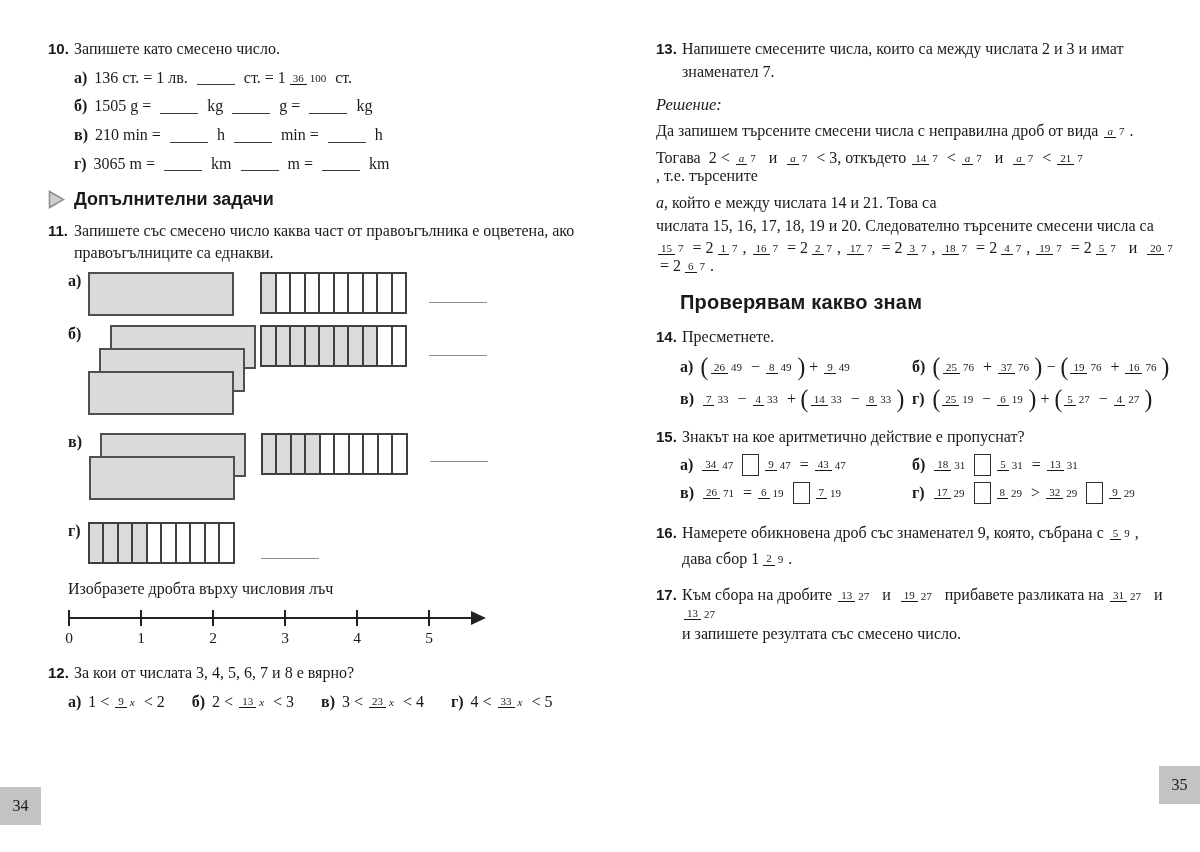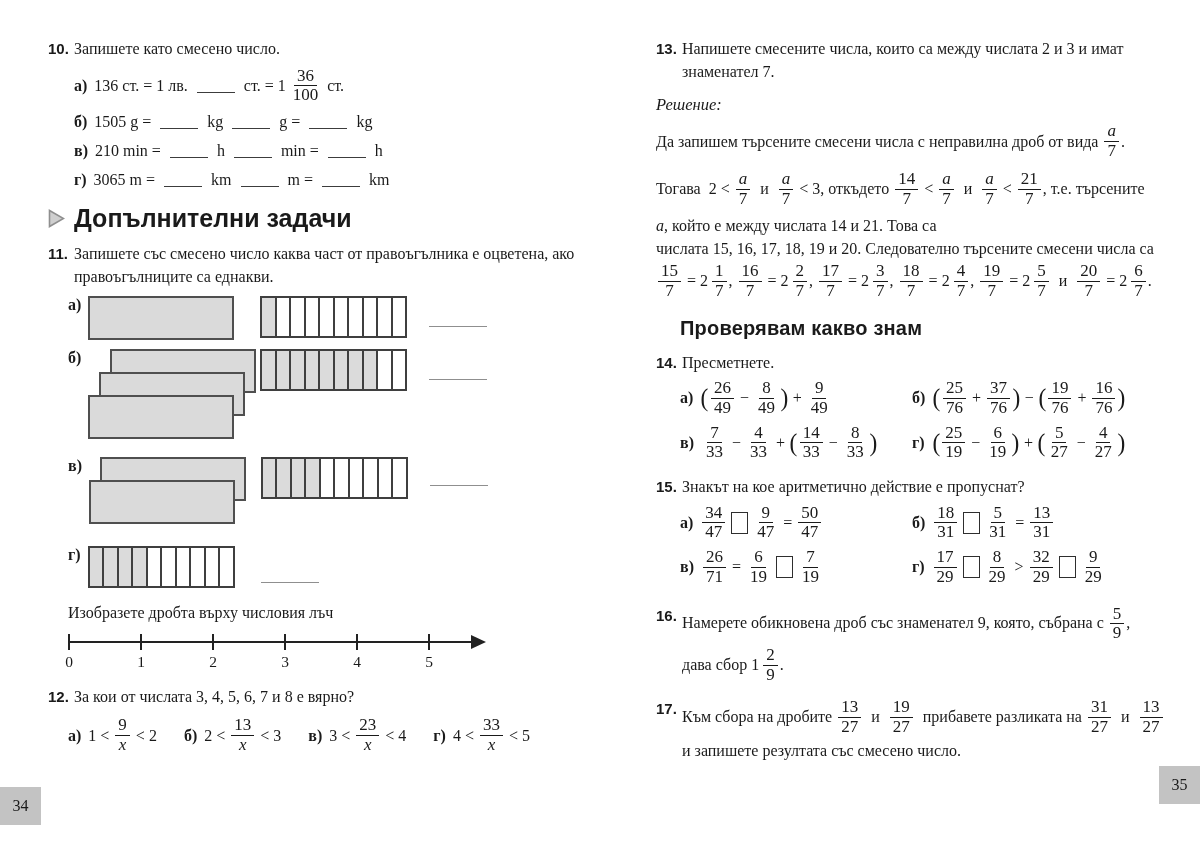--- a/index.html
+++ b/index.html
@@ -9,31 +9,31 @@
   }
   .col{position:absolute;top:38px;}
   #colL{left:48px;width:542px;}
   #colR{left:656px;width:530px;}
   .prob{display:flex;align-items:flex-start;}
   .pnum{flex:none;width:26px;font-family:"Liberation Sans",sans-serif;font-weight:bold;font-size:15px;padding-top:2px;}
   .pbody{flex:1;font-size:16px;line-height:1.42;}
   .mrow{display:inline-flex;align-items:center;flex-wrap:wrap;}
   .mtxt{white-space:pre;}
   .it{font-style:italic;}
-  .frac{display:inline-flex;flex-direction:column;align-items:center;line-height:1.1;font-size:17px;margin:0 2px;}
+  .frac{display:inline-flex;flex-direction:row;align-items:center;line-height:1.1;font-size:11px;margin:0 2px;}
   .frac .fn{padding:0 3px;border-bottom:1.3px solid #1a1a1a;}
   .frac .fd{padding:0 3px;}
   .mixed{display:inline-flex;align-items:center;}
   .mixed .mw{margin-right:2px;}
   .blank{width:38px;height:13px;border-bottom:1.5px solid #3c3c3c;margin:0 5px;align-self:center;display:inline-block;}
   .opbox{width:15px;height:20px;border:1.6px solid #2e2e2e;margin:0 4px;align-self:center;display:inline-block;background:#fff;}
   .paren{font-size:26px;line-height:1;transform:scaleX(.9);display:inline-block;}
   .ilabel{font-weight:bold;margin-right:7px;white-space:pre;}
   .p10item{display:flex;align-items:center;margin:6px 0 0 20px;}
-  .section-head{display:flex;align-items:center;gap:9px;font-family:"Liberation Sans",sans-serif;font-weight:bold;font-size:25px;margin-top:13px;}
+  .section-head{display:flex;align-items:center;gap:9px;font-family:"Liberation Sans",sans-serif;font-weight:bold;font-size:18px;margin-top:13px;}
   .p11row{display:flex;align-items:flex-start;margin-left:20px;}
   .stackarea{width:172px;flex:none;position:relative;}
   .srect{position:absolute;width:142px;height:40px;background:#dadada;border:2px solid #4f4f4f;}
   .strip{display:inline-flex;border:2px solid #3f3f3f;flex:none;background:#fff;}
   .strip .cell{width:12.5px;height:38px;border-right:2px solid #3f3f3f;}
   .strip .cell:last-child{border-right:none;}
   .strip .cell.shaded{background:#dbdbdb;}
   .answer-line{width:58px;border-bottom:1.5px solid #8f8f8f;flex:none;}
   .caption{margin:16px 0 0 20px;font-size:16px;}
   .nl{position:relative;height:46px;width:430px;margin:8px 0 0 0;}
@@ -540,21 +540,21 @@
             <span class="fn">34</span>
             <span class="fd">47</span>
           </span>
           <span class="opbox"></span>
           <span class="frac">
             <span class="fn">9</span>
             <span class="fd">47</span>
           </span>
           <span class="mtxt"> = </span>
           <span class="frac">
-            <span class="fn">50</span>
+            <span class="fn">43</span>
             <span class="fd">47</span>
           </span>
         </span>
     </div>
     <div class="gitem">
       <span class="ilabel">б)</span>
       <span class="mrow">
           <span class="frac">
             <span class="fn">18</span>
             <span class="fd">31</span>

